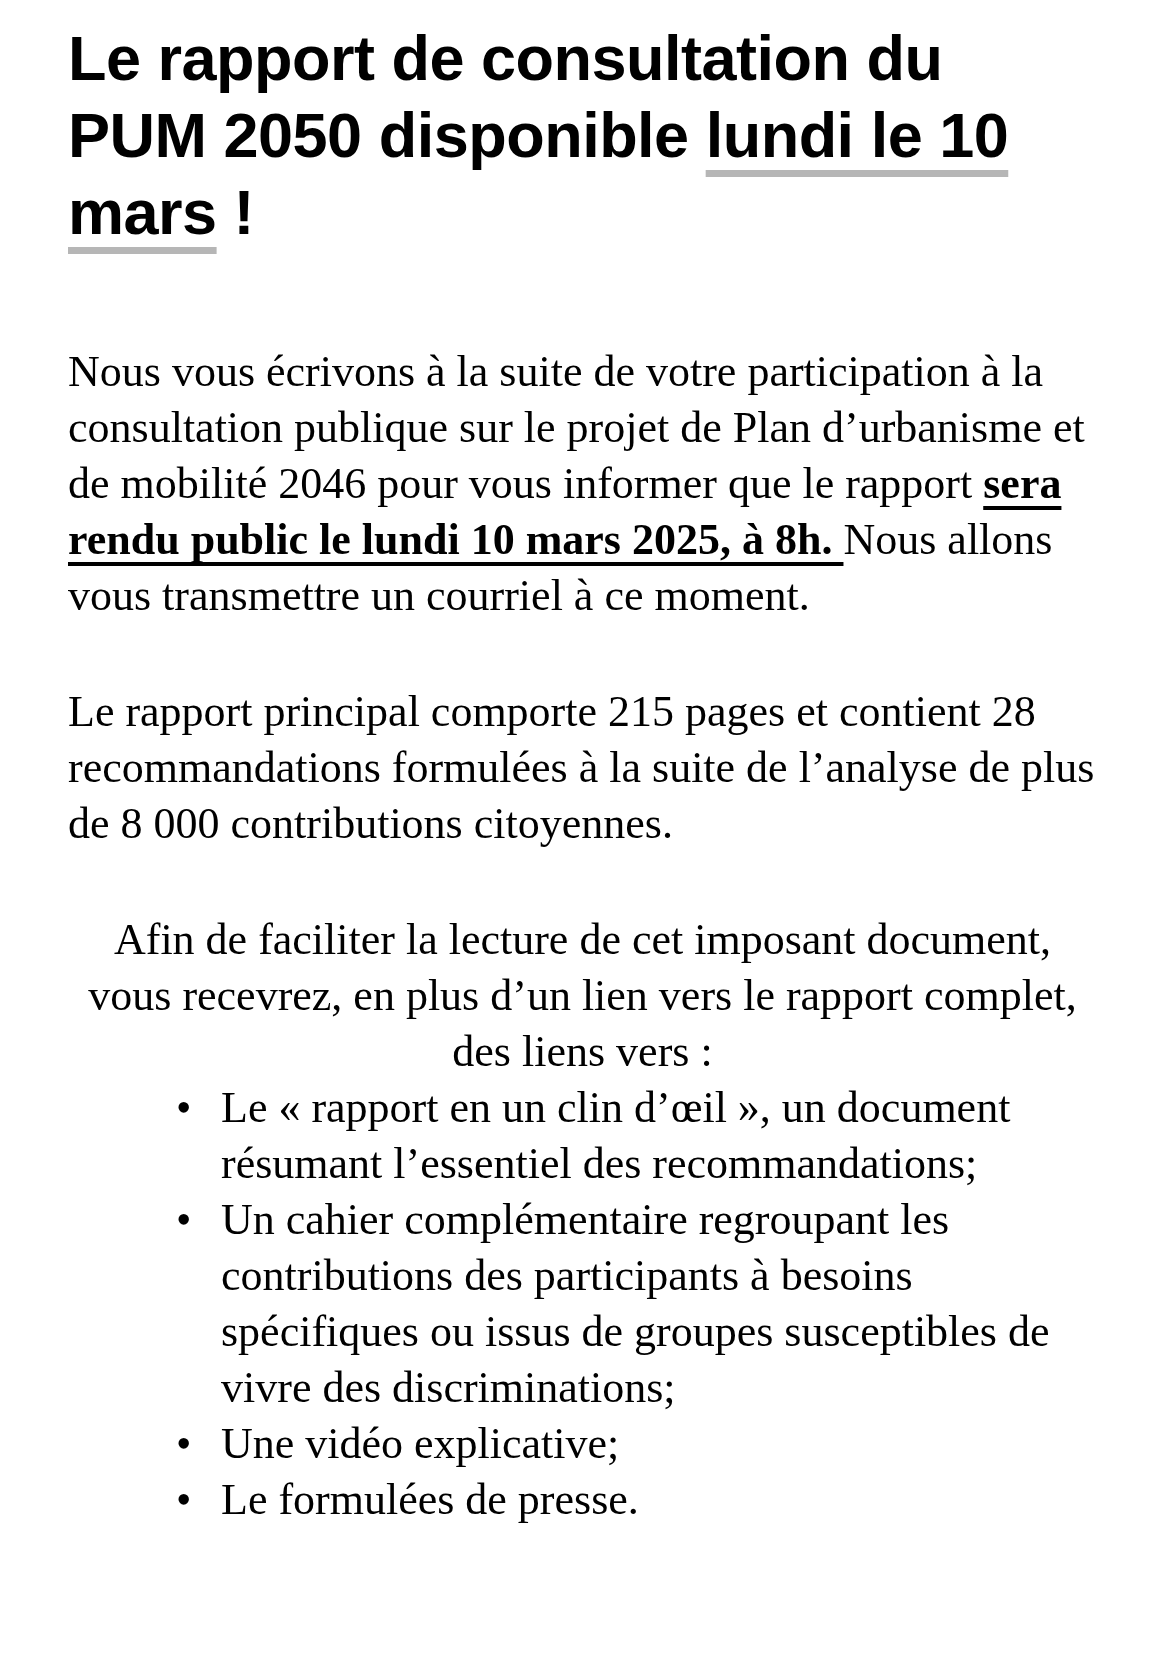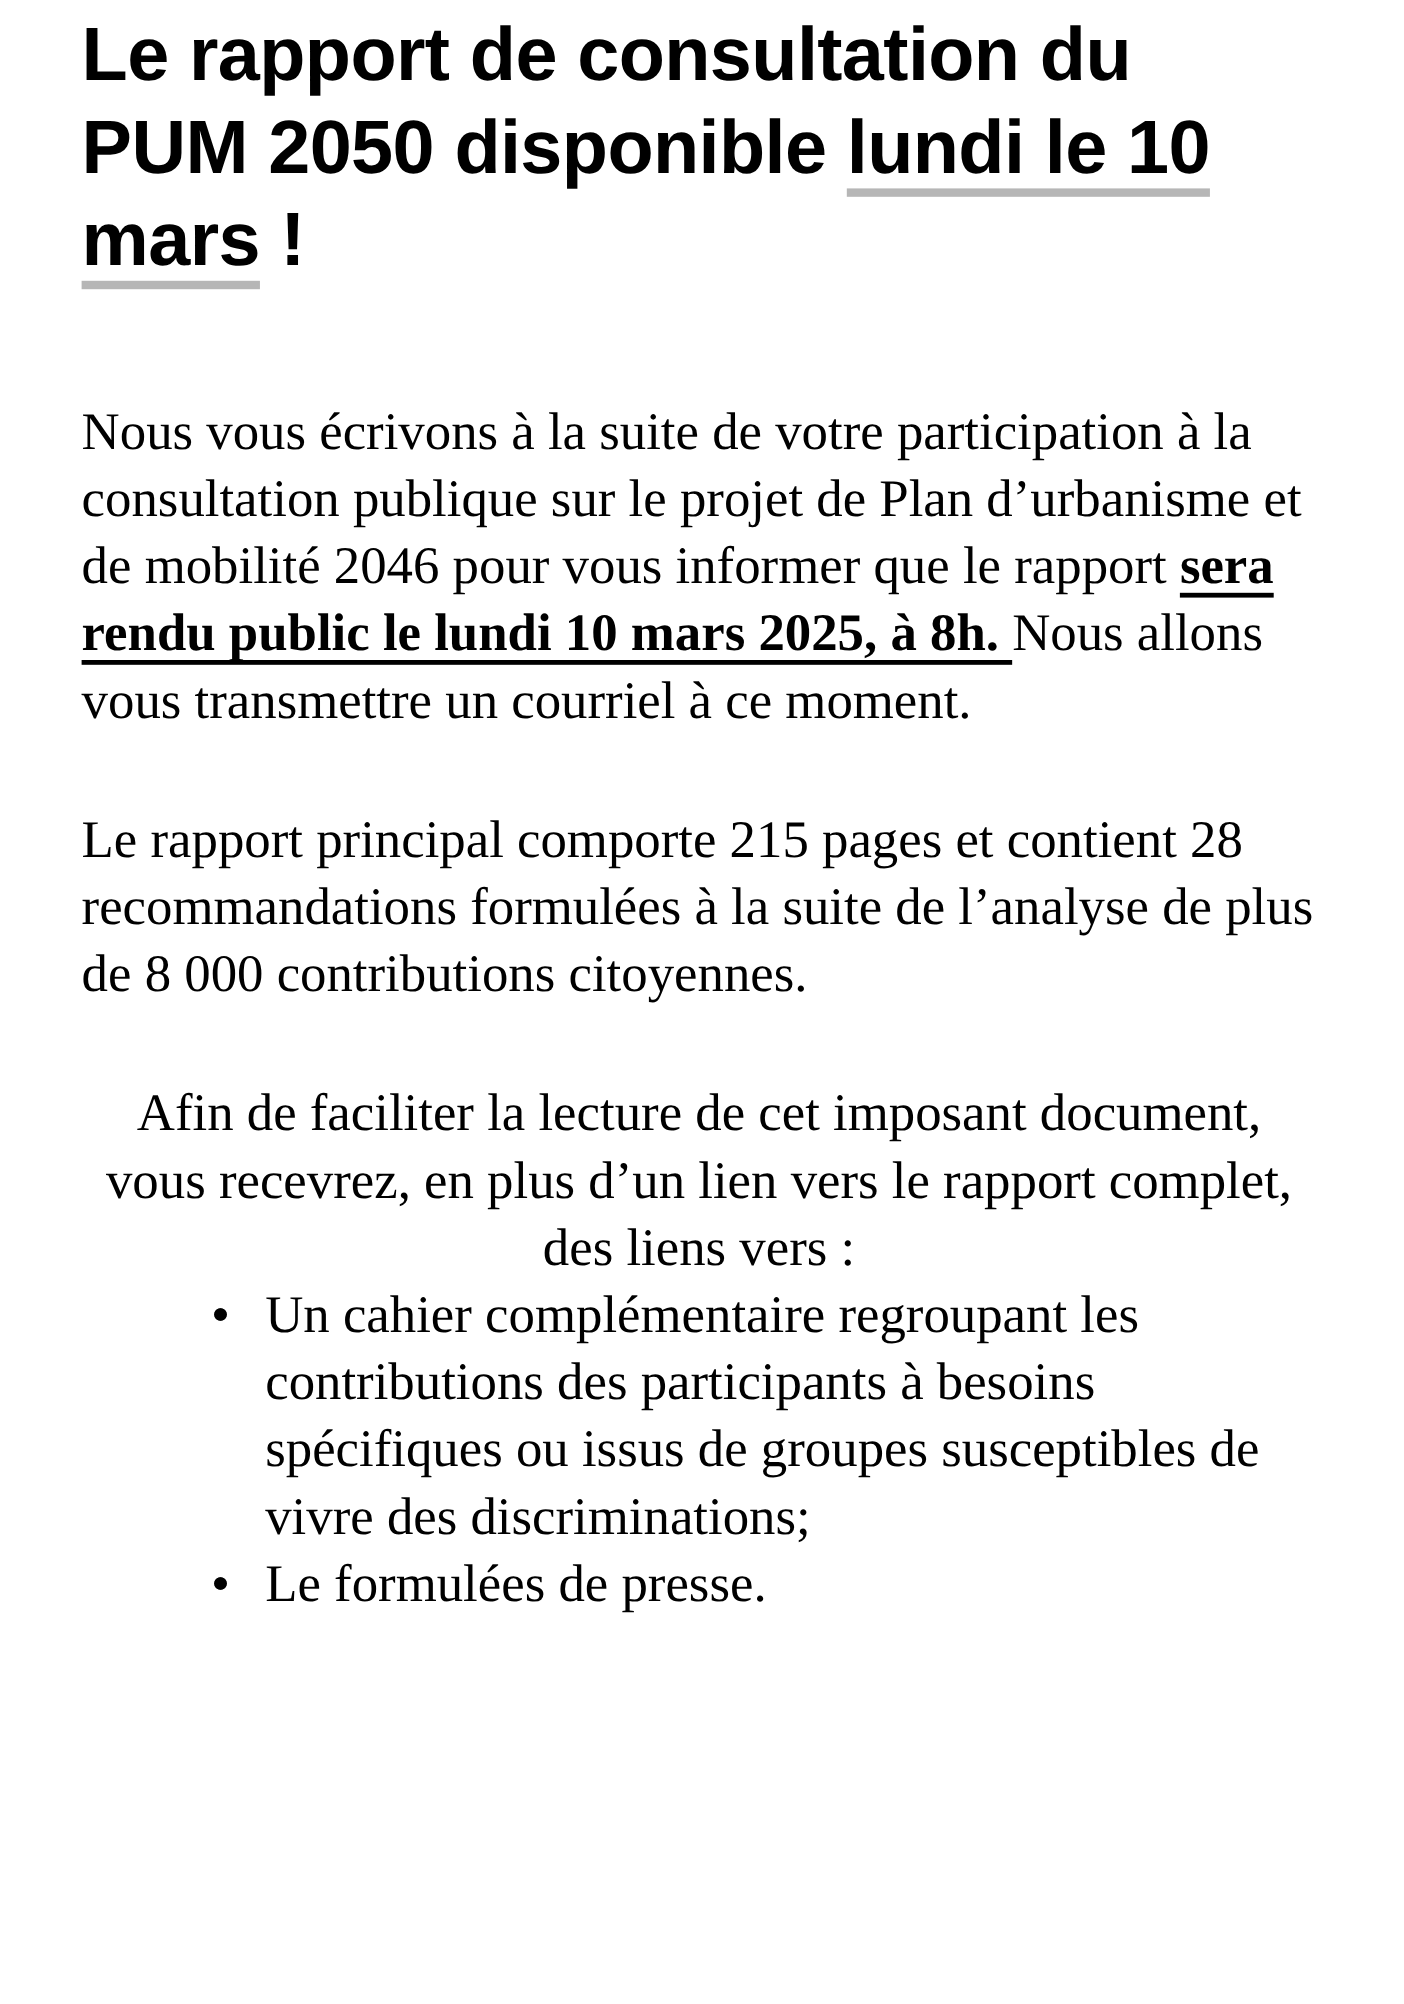--- a/index.html
+++ b/index.html
@@ -7,21 +7,21 @@
     padding: 0;
     background: #ffffff;
   }
   .page {
     position: relative;
     width: 1170px;
     height: 1670px;
     box-sizing: border-box;
     background: #ffffff;
     color: #000000;
-    padding: 8px 62px 0 68px;
+    padding: 20px 62px 0 68px;
     overflow: hidden;
   }
   .title {
     font-family: "Liberation Sans", sans-serif;
     font-weight: 700;
     font-size: 63px;
     line-height: 77px;
     letter-spacing: -0.5px;
     color: #000000;
     margin: 0 0 93px 0;
@@ -80,19 +80,19 @@
   <h1 class="title"><span>Le rapport de consultation du PUM 2050 disponible </span><span class="date-underline">lundi le 10 mars</span><span>&nbsp;!</span></h1>
 
 
   <p class="body-text"><span>Nous vous écrivons à la suite de votre participation à la consultation publique sur le projet de Plan d’urbanisme et de mobilité 2046 pour vous informer que le rapport </span><span class="bold-underline">sera rendu public le lundi 10 mars 2025, à 8h. </span><span>Nous allons vous transmettre un courriel à ce moment.</span></p>
 
   <p class="body-text">Le rapport principal comporte 215 pages et contient 28 recommandations formulées à la suite de l’analyse de plus de 8&nbsp;000 contributions citoyennes.</p>
 
   <p class="body-text tight">Afin de faciliter la lecture de cet imposant document, vous recevrez, en plus d’un lien vers le rapport complet, des liens vers&nbsp;:</p>
 
   <ul class="bullet-list">
-    <li><span class="bullet-dot">•</span></li>
+    <li><span class="bullet-dot">•</span><span>Le «&nbsp;rapport en un clin d’œil&nbsp;», un document résumant l’essentiel des recommandations;</span></li>
     <li><span class="bullet-dot">•</span><span>Un cahier complémentaire regroupant les contributions des participants à besoins spécifiques ou issus de groupes susceptibles de vivre des discriminations;</span></li>
-    <li><span class="bullet-dot">•</span></li>
+    <li><span class="bullet-dot">•</span><span>Une vidéo explicative;</span></li>
     <li><span class="bullet-dot">•</span><span>Le formulées de presse.</span></li>
   </ul>
 
 </main>
 
 </body></html>

